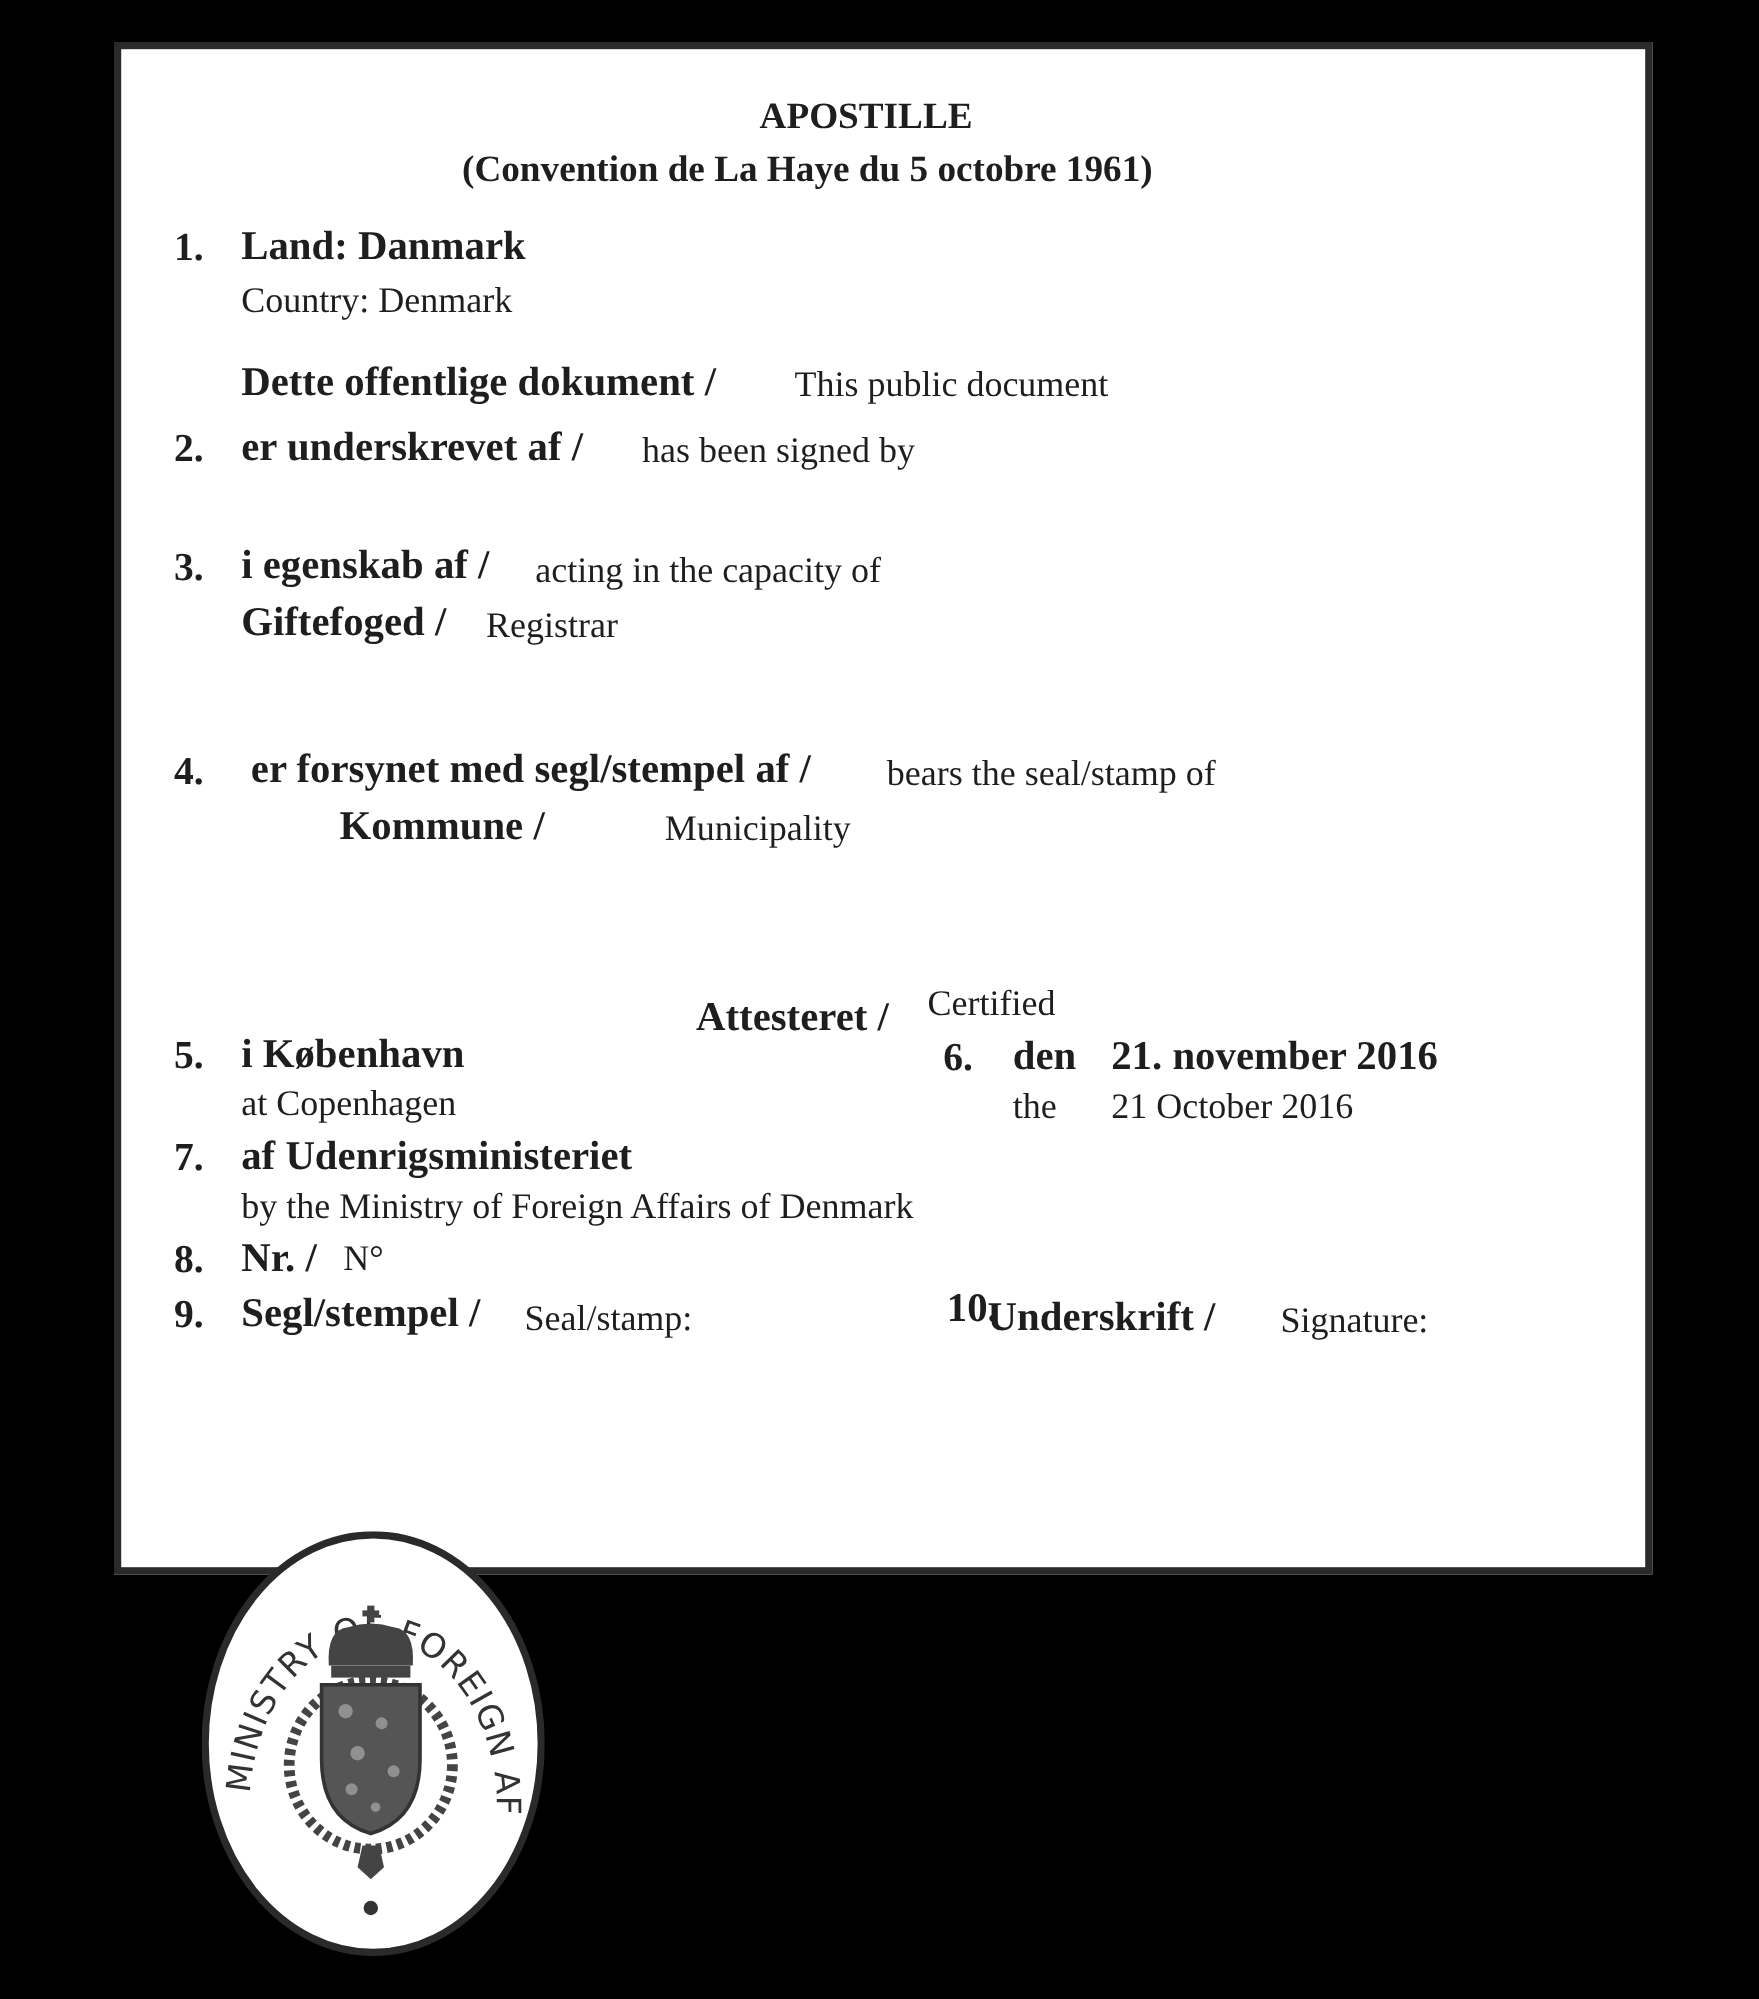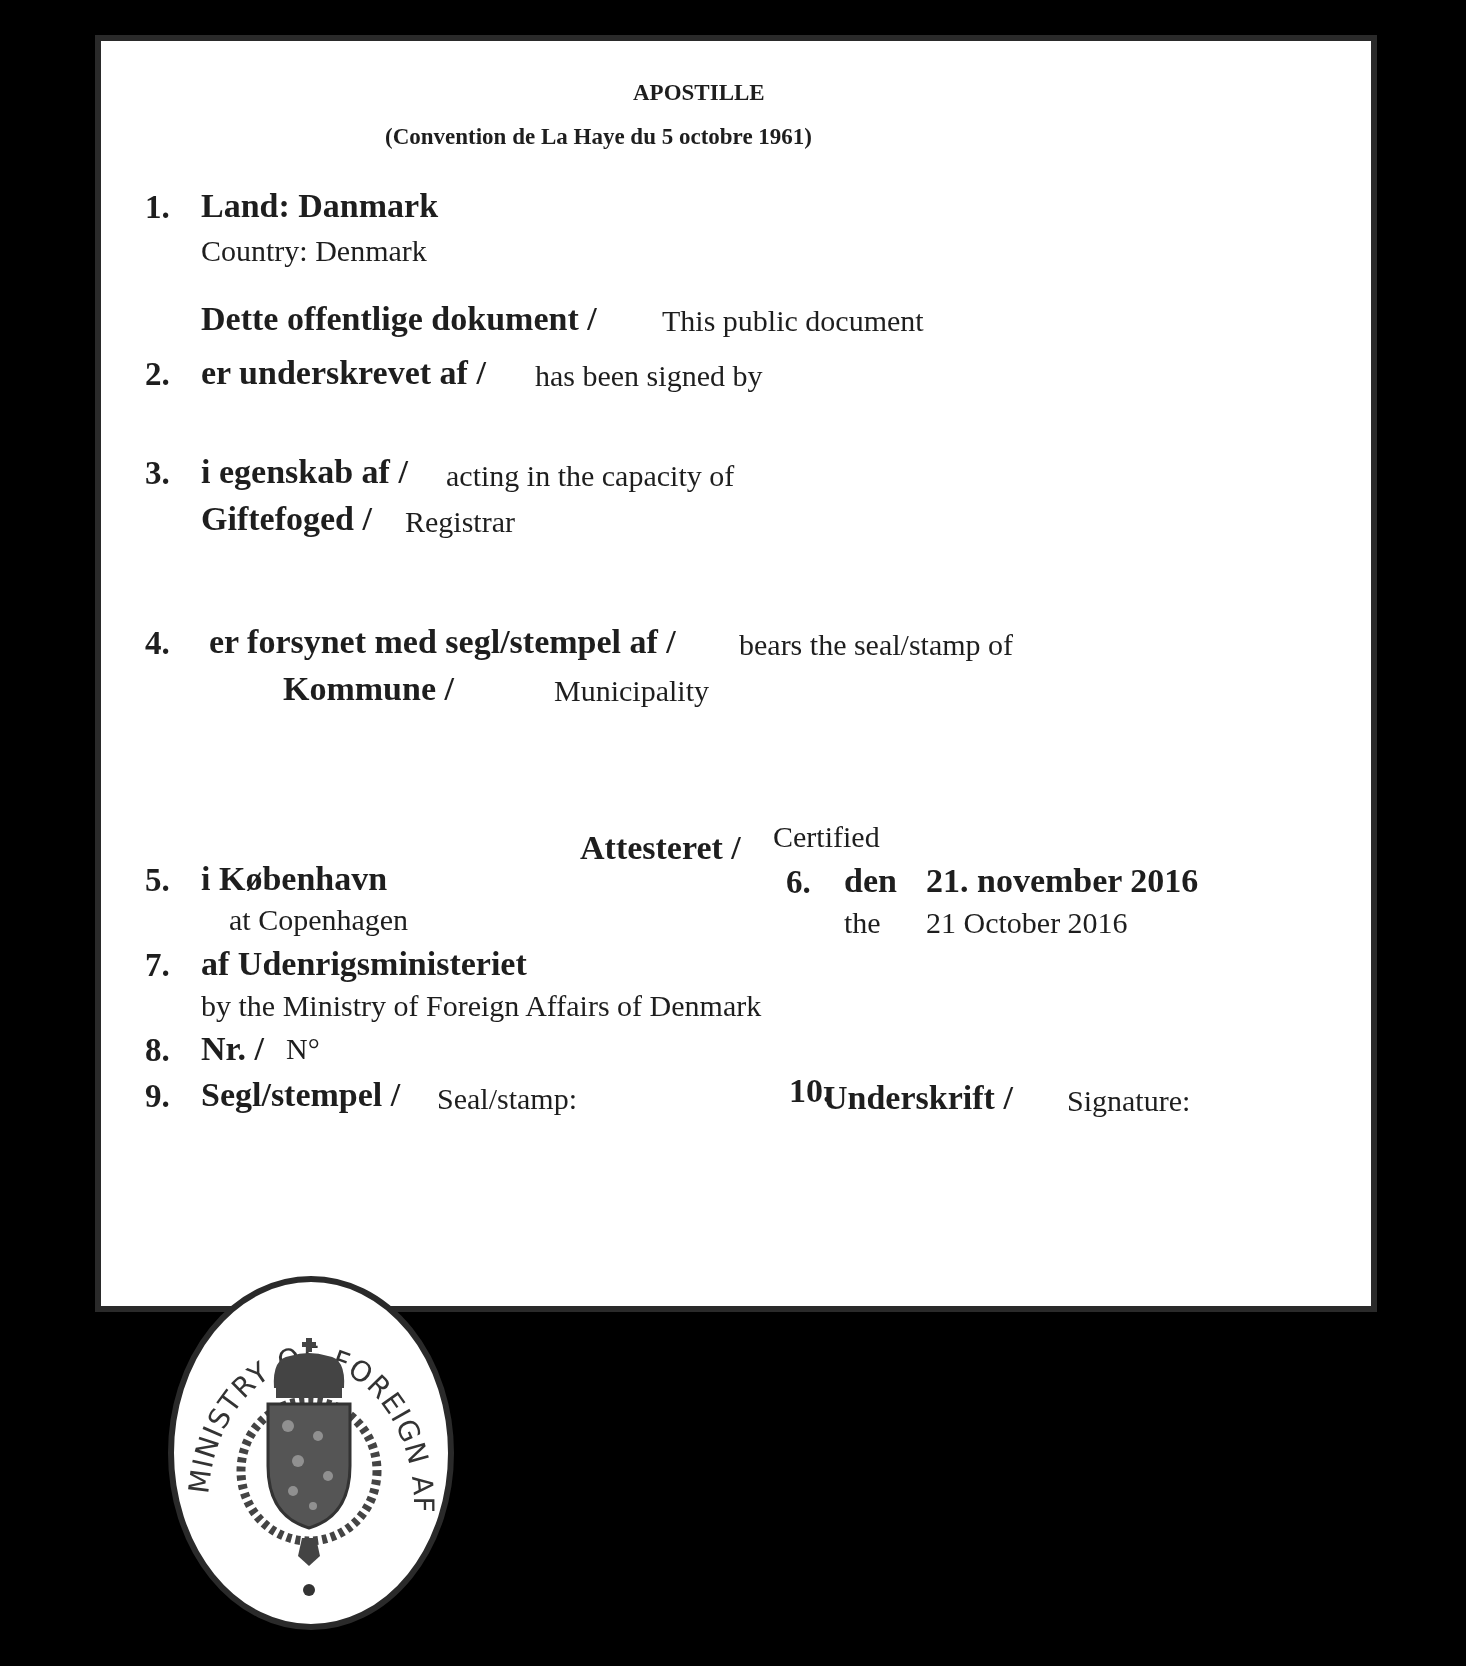--- a/index.html
+++ b/index.html
@@ -10,21 +10,21 @@
     color: #1e1e1e;
   }
   .page {
     position: absolute; left: 95px; top: 35px;
     width: 1282px; height: 1277px;
     background: #fff;
     border: 6px solid #2a2a2a;
     box-sizing: border-box;
   }
   .t { position: absolute; white-space: nowrap; line-height: 1; }
-  .title { font-size: 23px; font-weight: bold; }
+  .title { font-size: 31px; font-weight: bold; }
   .h { font-size: 34px; font-weight: bold; }
   .r { font-size: 30px; font-weight: normal; }
   .num { font-size: 33px; font-weight: bold; }
   .seal {
     position: absolute; left: 168px; top: 1276px;
     width: 286px; height: 354px;
   }
 </style>
 </head>
 <body>
@@ -55,21 +55,21 @@
 <div class="t h" style="left:209px; top:625px;">er forsynet med segl/stempel af /</div>
 <div class="t r" style="left:739px; top:630px;">bears the seal/stamp of</div>
 <div class="t h" style="left:283px; top:672px;">Kommune /</div>
 <div class="t r" style="left:554px; top:676px;">Municipality</div>
 
 <div class="t h" style="left:580px; top:818px;margin-top:13px;">Attesteret /</div>
 <div class="t r" style="left:773px; top:822px;">Certified</div>
 
 <div class="t num" style="left:145px; top:864px;">5.</div>
 <div class="t h" style="left:201px; top:862px;">i København</div>
-<div class="t r" style="left:201px; top:905px;margin-left:28px;">at Copenhagen</div>
+<div class="t r" style="left:201px; top:905px;">at Copenhagen</div>
 
 <div class="t num" style="left:786px; top:866px;">6.</div>
 <div class="t h" style="left:844px; top:864px;">den</div>
 <div class="t h" style="left:926px; top:864px;">21. november 2016</div>
 <div class="t r" style="left:844px; top:908px;">the</div>
 <div class="t r" style="left:926px; top:908px;">21 October 2016</div>
 
 <div class="t num" style="left:145px; top:949px;">7.</div>
 <div class="t h" style="left:201px; top:947px;">af Udenrigsministeriet</div>
 <div class="t r" style="left:201px; top:991px;">by the Ministry of Foreign Affairs of Denmark</div>

